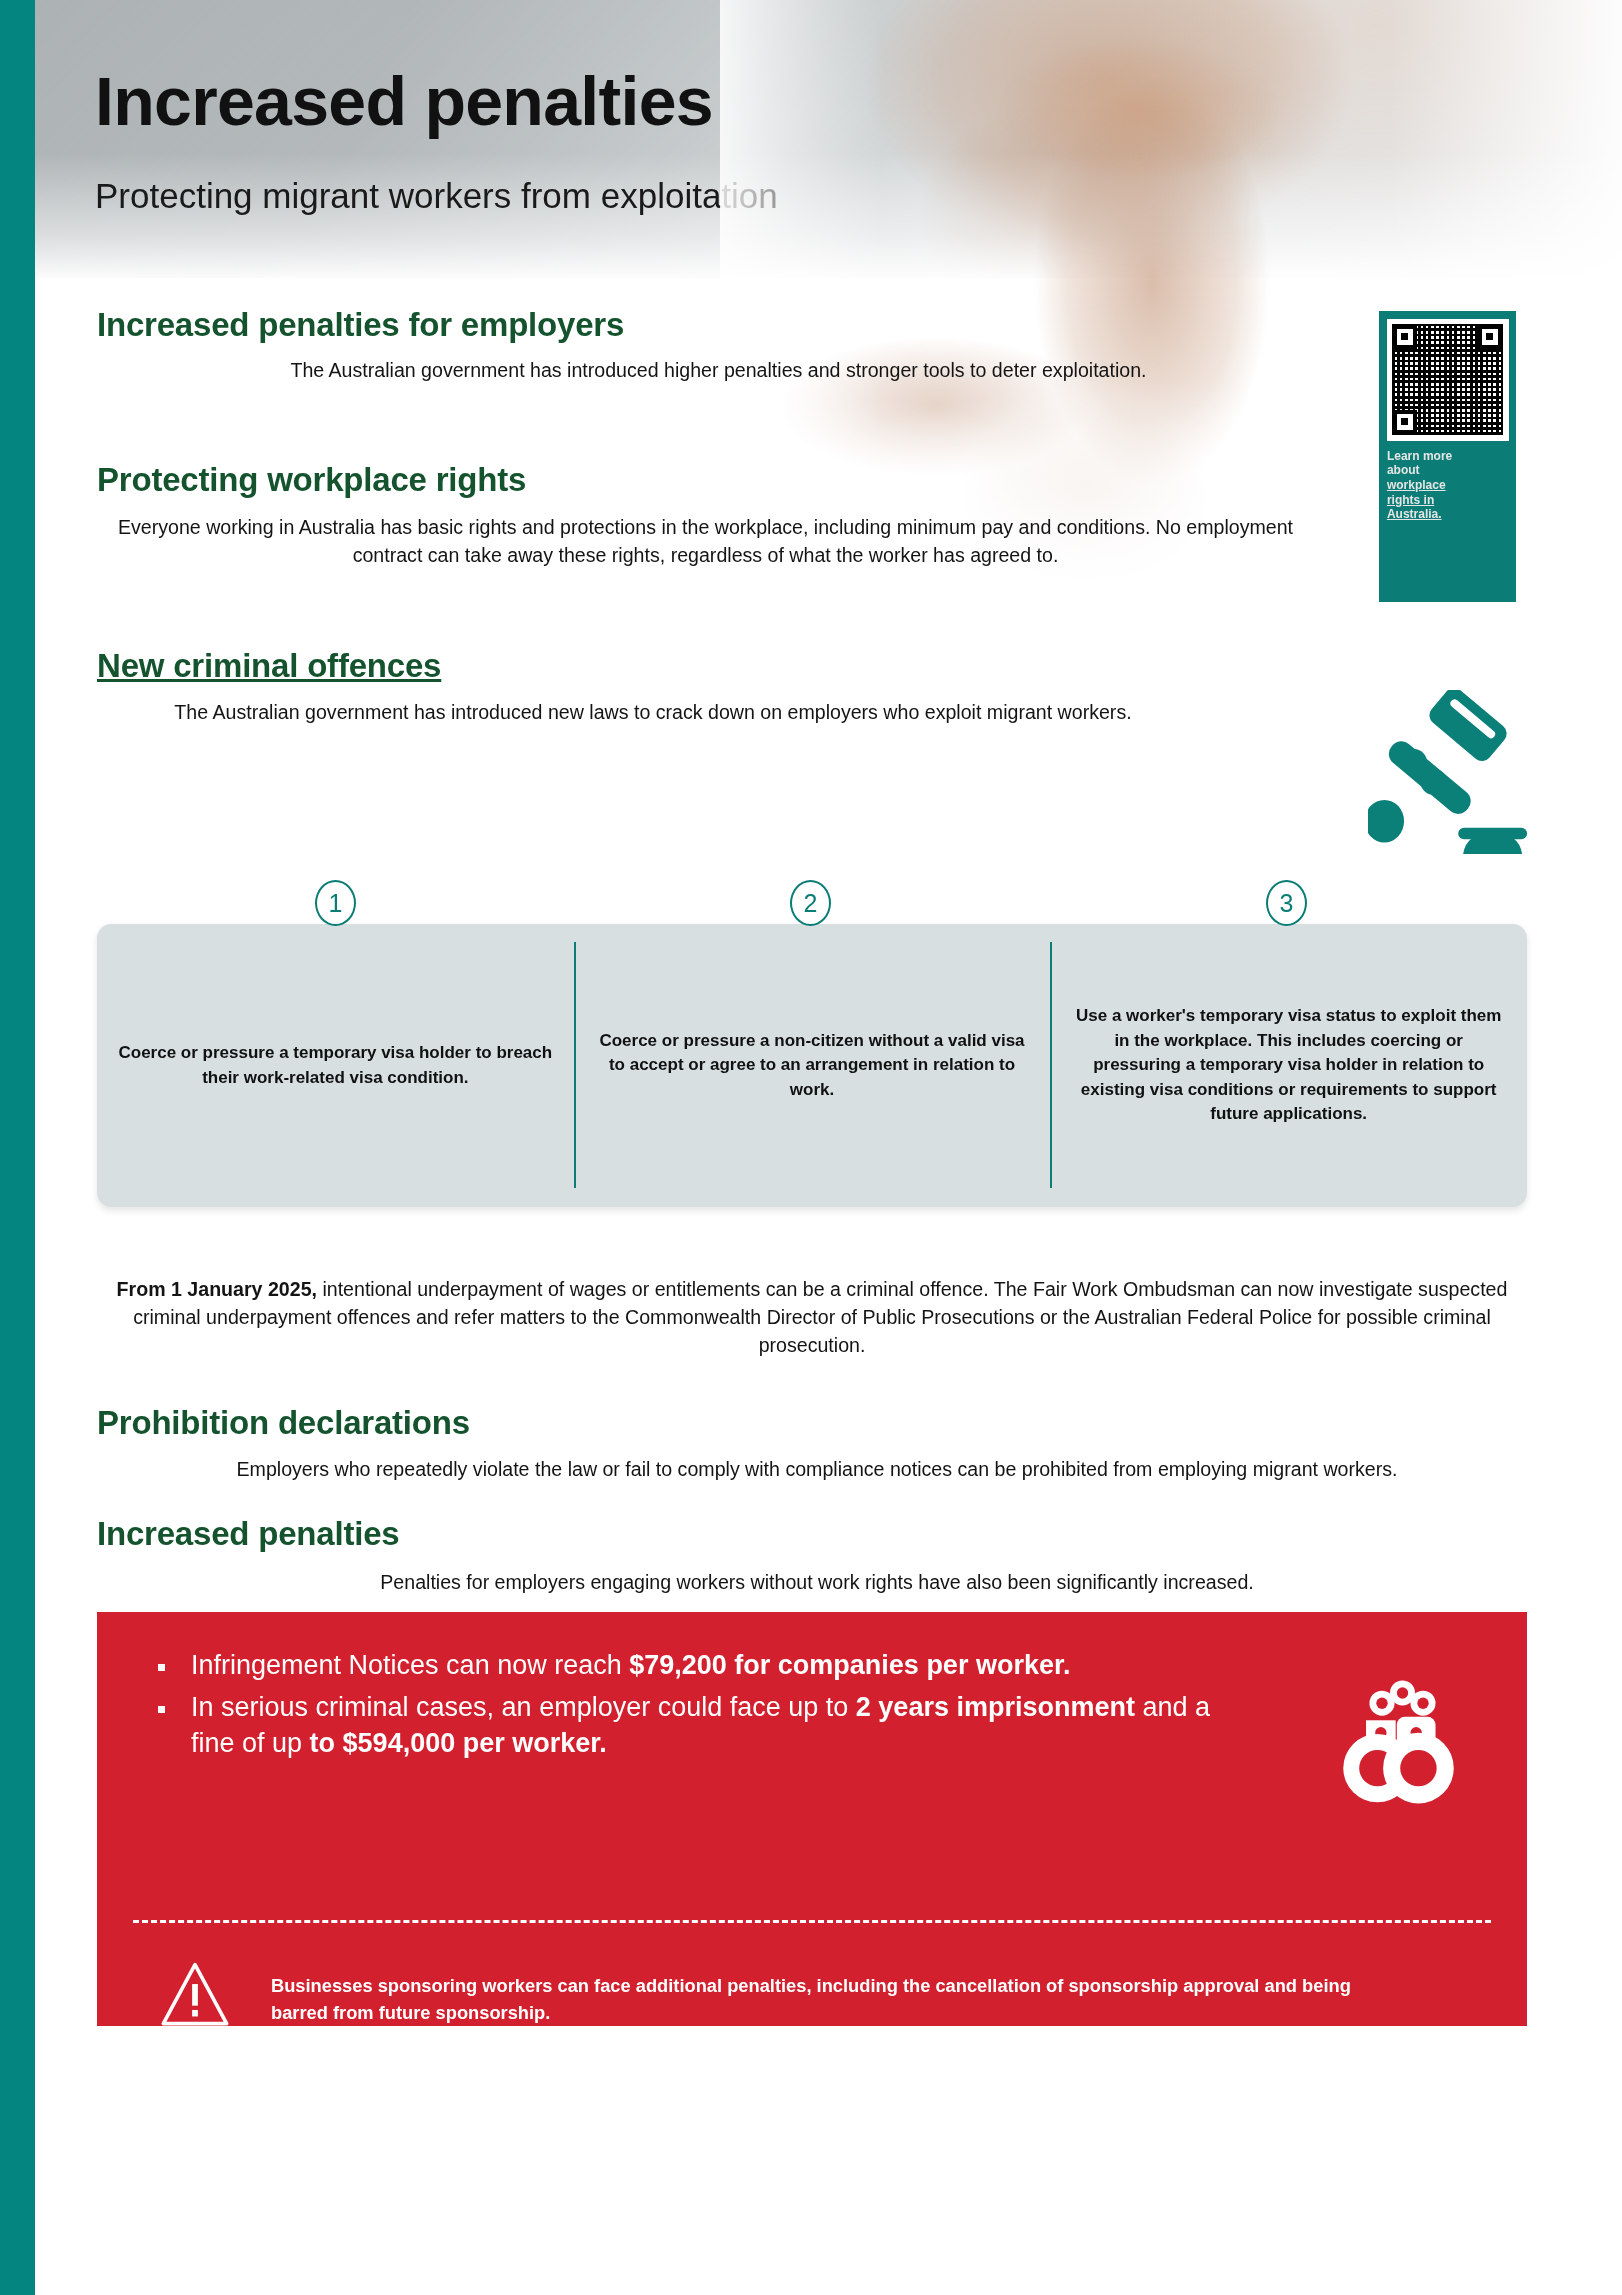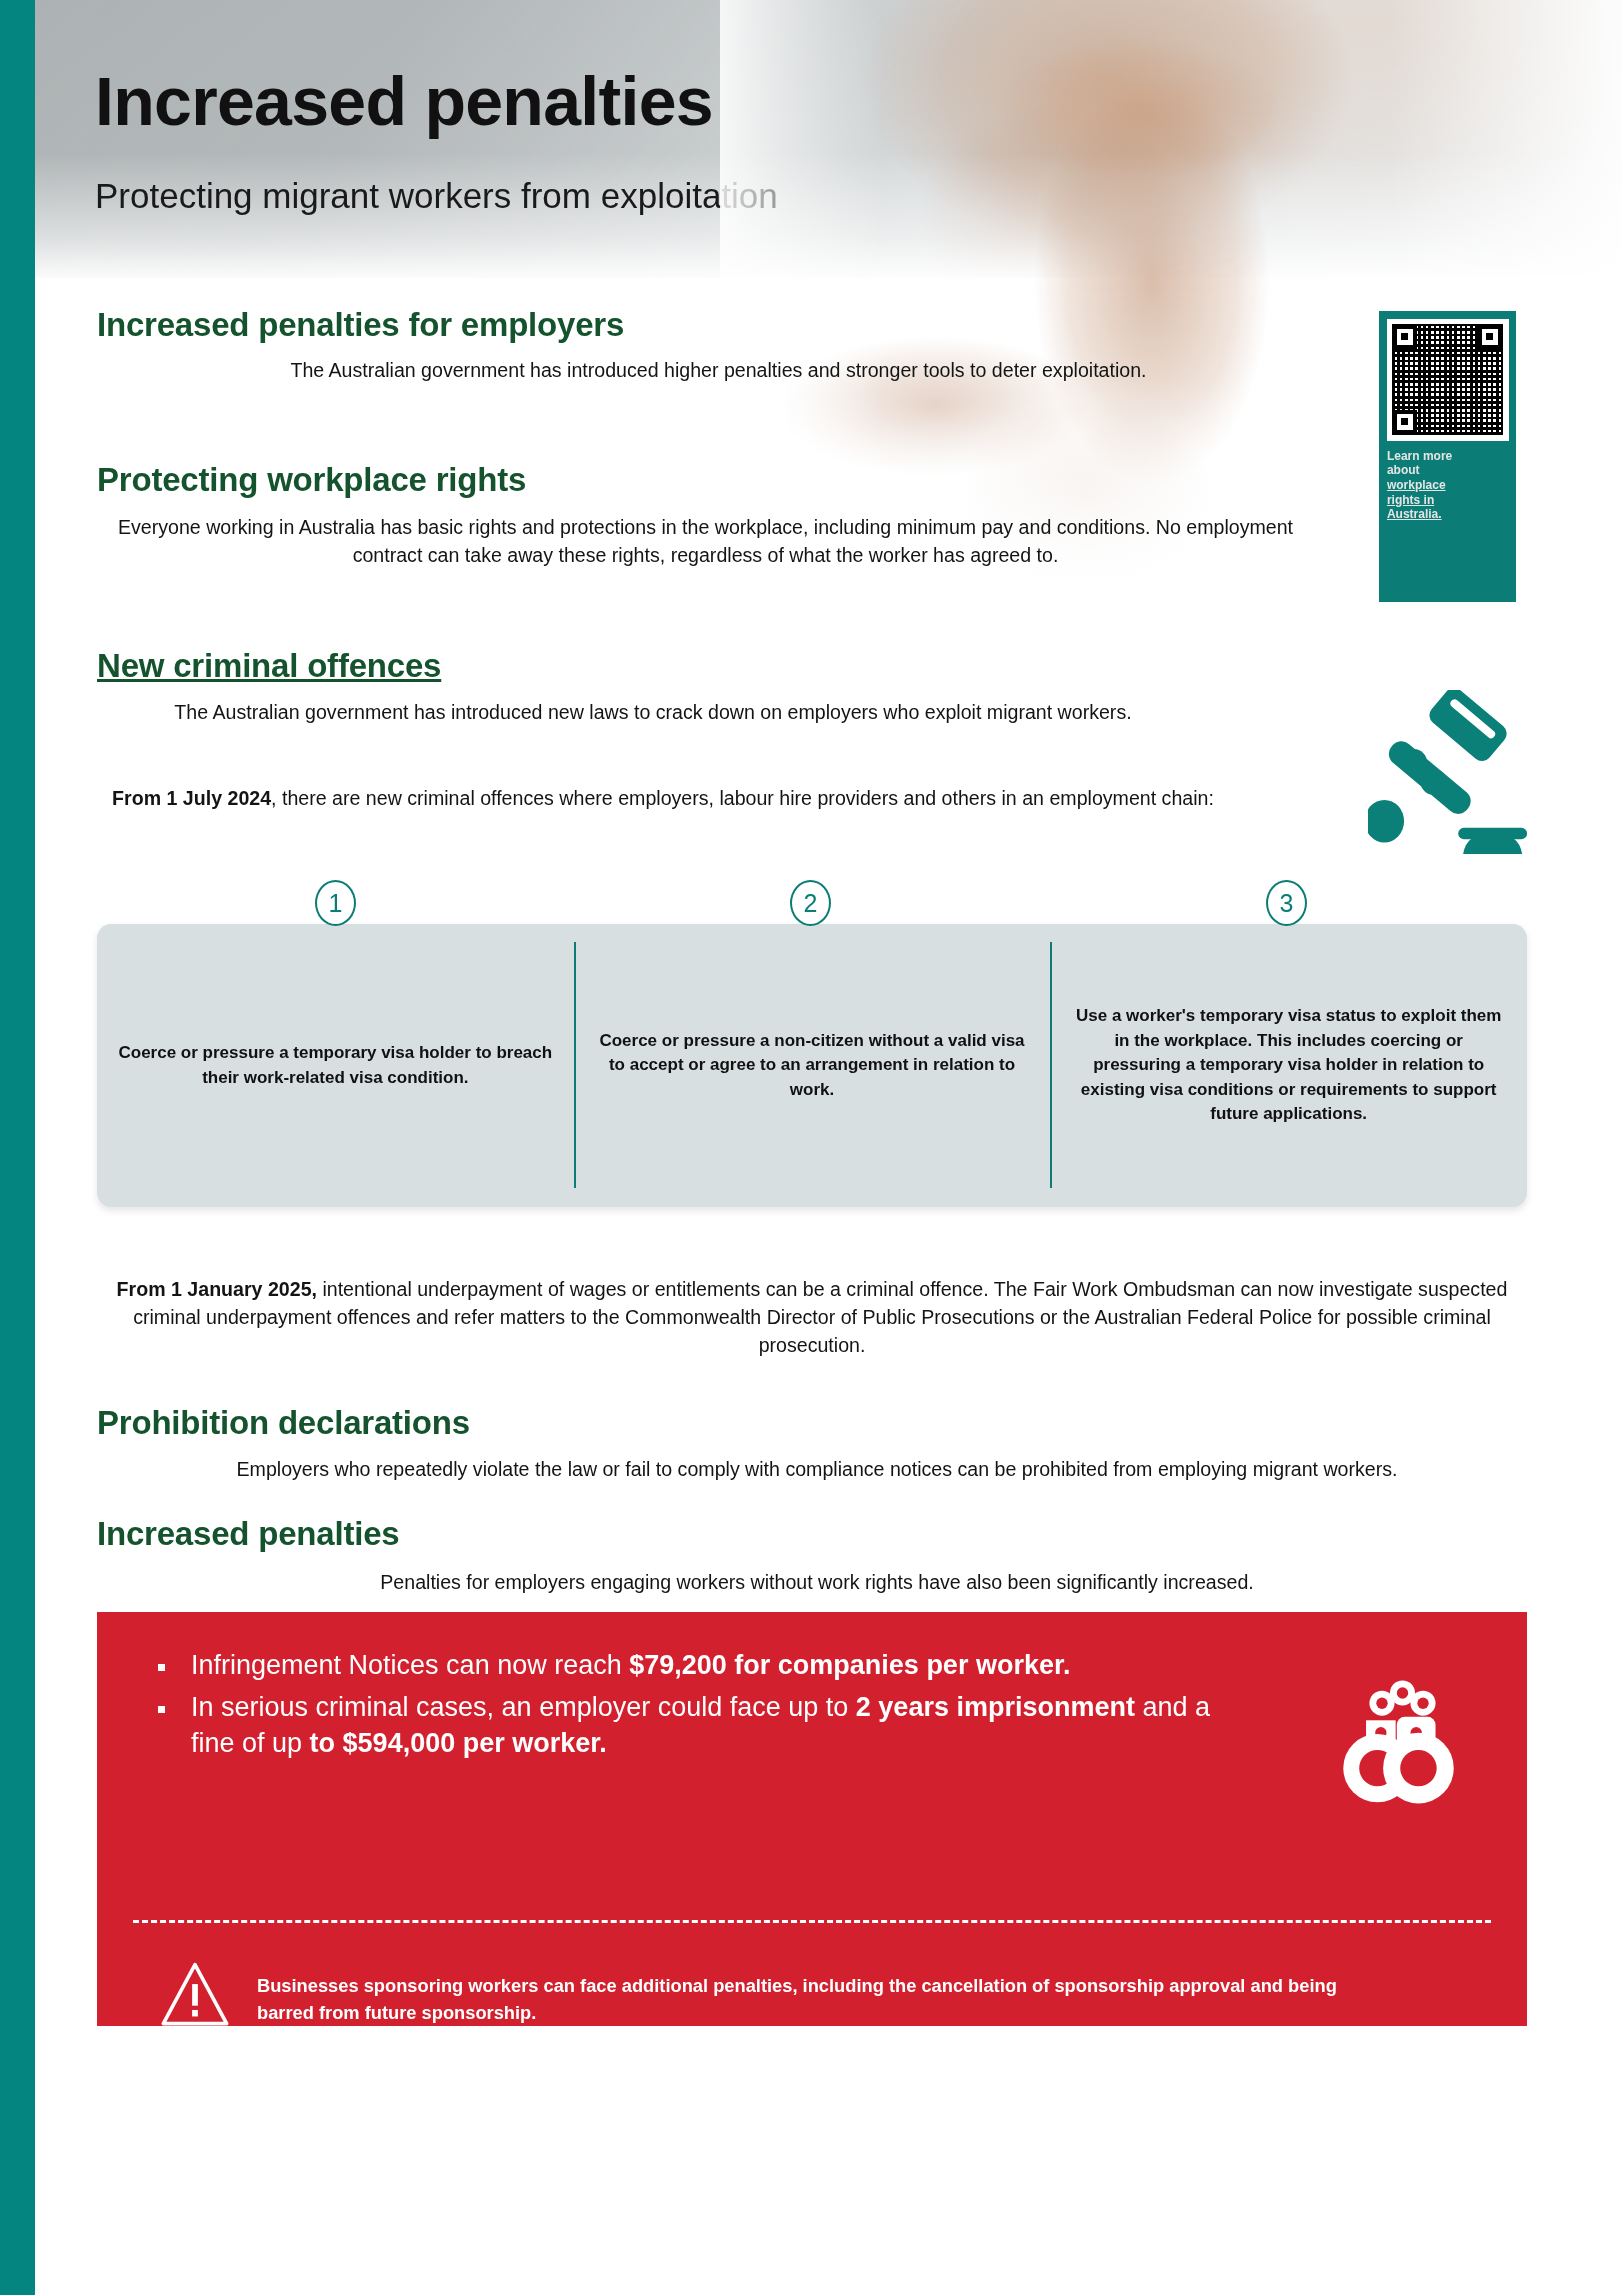--- a/index.html
+++ b/index.html
@@ -259,21 +259,21 @@
     width: 1358px;
     height: 0;
     border-top: 3.9px dashed #ffffff;
   }
 
   .warn-wrap {
     position: absolute;
     left: 62px; top: 344px;
     display: flex;
     align-items: flex-start;
-    gap: 26px;
+    gap: 40px;
   }
   .warn-icon { width: 72px; height: 69px; flex: none; margin-top: 3.9px; }
   .warn-text {
     color: #ffffff;
     font-size: 18.3px;
     font-weight: 700;
     line-height: 1.45;
     max-width: 1112px;
     padding-top: 17px;
   }
@@ -316,23 +316,20 @@
       <span>about</span>
       <span class="lnk">workplace</span>
       <span class="lnk">rights in</span>
       <span class="lnk">Australia.</span>
     </div>
   </div>
 
   <div class="h2" style="left:97px; top:647px;text-decoration:underline;">New criminal offences</div>
   <div class="body" style="left:97px; top:699px; width:1112px;">The Australian government has introduced new laws to crack down on employers who exploit migrant workers.</div>
 
-  <div class="body" style="left:97px; top:785px; width:1132px;">
-    <b>From 1 July 2024</b><span>, there are new criminal offences where employers, labour hire providers and others in an employment chain:</span>
-  </div>
 
   <svg class="gavel-icon" viewBox="0 0 100 100">
     <g fill="#0b8079">
       <rect x="38" y="8" width="46" height="26" rx="6" transform="rotate(40 61 21)"></rect>
       <rect x="44" y="14" width="34" height="5" rx="2.5" fill="#ffffff" transform="rotate(40 61 21)"></rect>
       <rect x="8" y="46" width="60" height="15" rx="7" transform="rotate(40 38 53)"></rect>
       <circle cx="28" cy="44" r="8"></circle>
       <circle cx="40" cy="56" r="8"></circle>
       <ellipse cx="10" cy="80" rx="12" ry="13"></ellipse>
       <rect x="55" y="84" width="42" height="7" rx="3.5"></rect>

